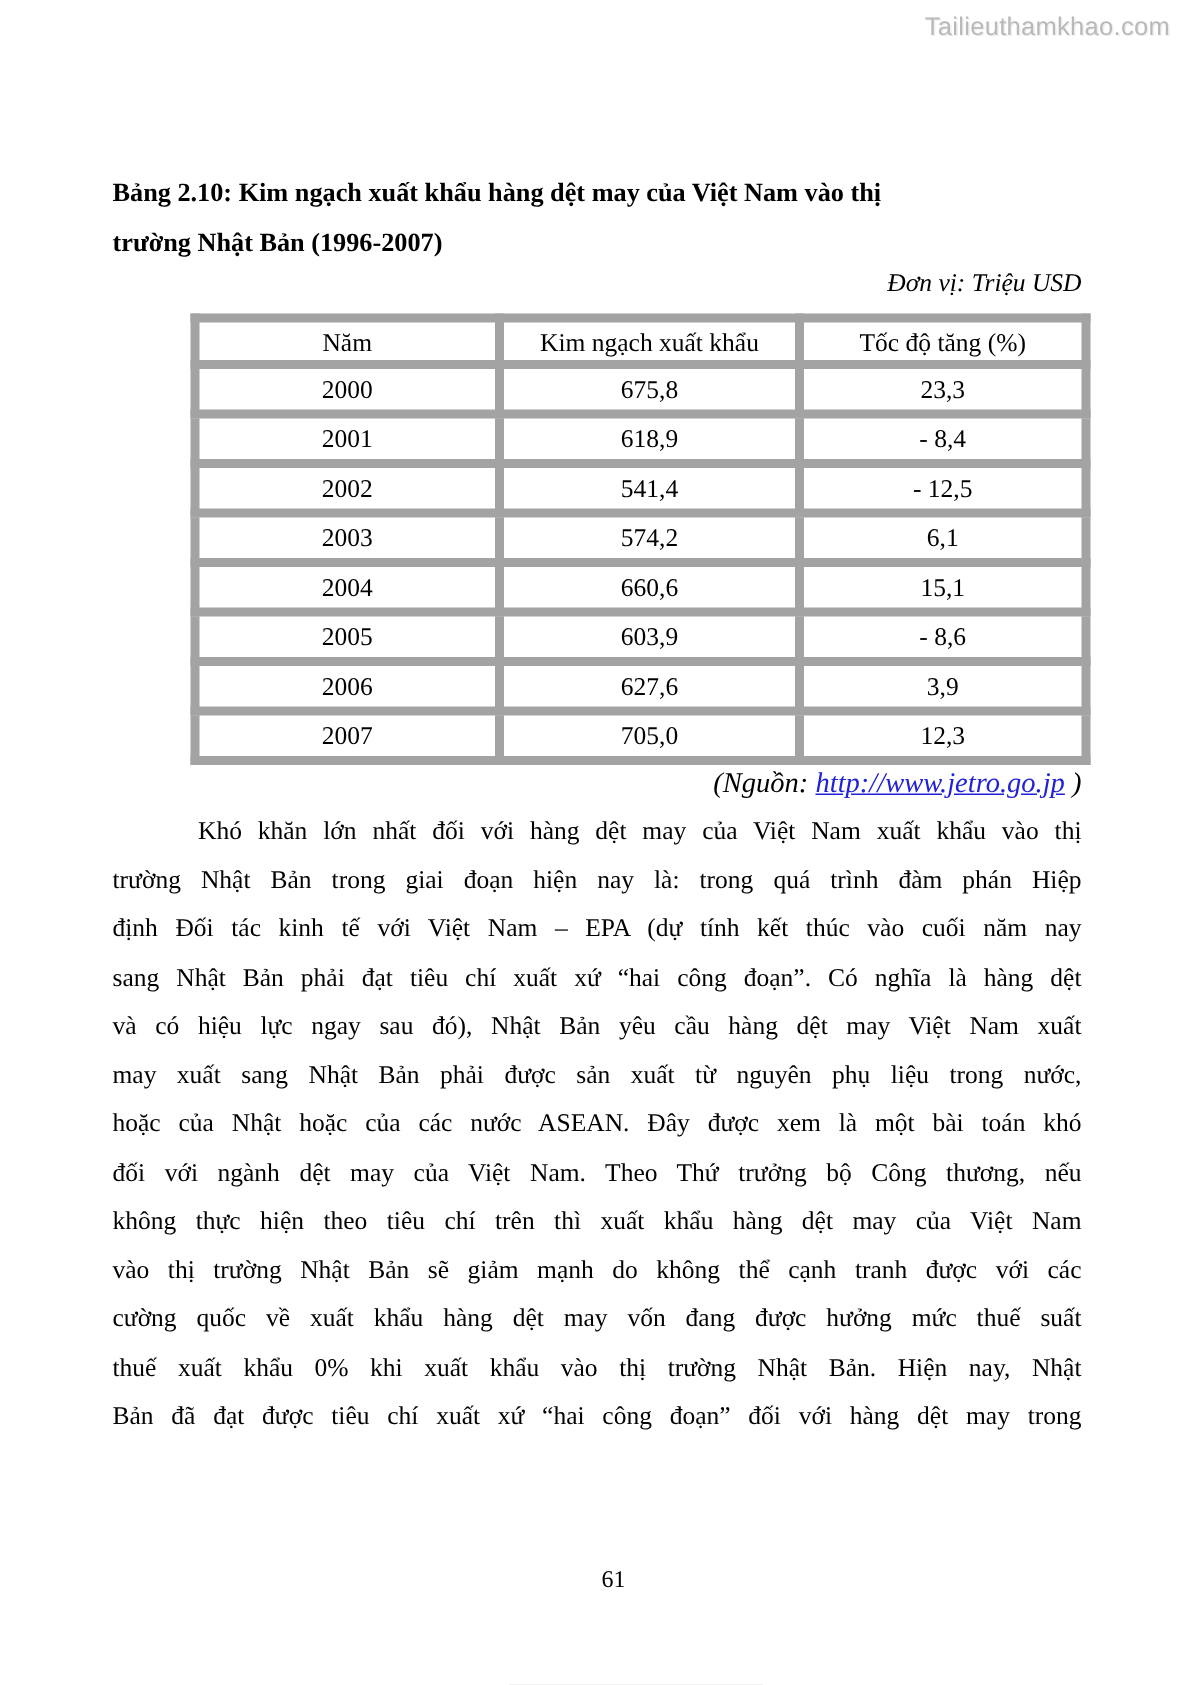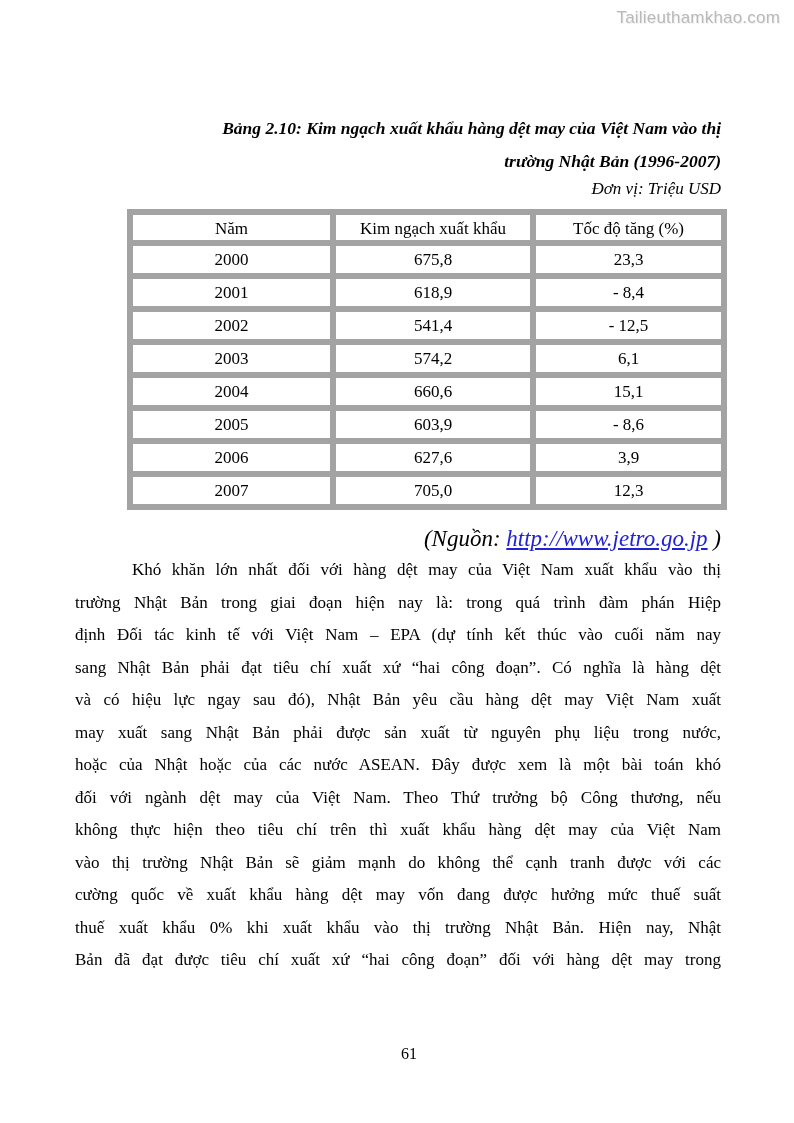--- a/index.html
+++ b/index.html
@@ -25,23 +25,22 @@
     letter-spacing: 0.2px;
   }
   .content {
     position: absolute;
     left: 75px;
     top: 0;
     width: 646px;
   }
   .doc-title {
     margin-top: 112px;
-    text-align: right;
+    text-align: left;
     font-weight: bold;
-    font-style: italic;
     font-size: 17.5px;
     line-height: 33px;
   }
   .unit-note {
     text-align: right;
     font-style: italic;
     font-size: 17px;
     line-height: 22px;
   }
   table.data-table {
@@ -58,24 +57,24 @@
     text-align: center;
     vertical-align: top;
     padding-top: 4px;
   }
   table.data-table th { height: 31px; }
   table.data-table td { height: 33px; }
   col.c1 { width: 203px; }
   col.c2 { width: 200px; }
   col.c3 { width: 191px; }
   .source-note {
-    margin-top: 18px;
+    margin-top: 2px;
     text-align: right;
     font-style: italic;
-    font-size: 23px;
+    font-size: 19px;
     line-height: 22px;
   }
   .source-note a {
     text-decoration: underline;
     cursor: pointer;
   }
   .body-paragraph {
     margin-top: 4px;
   }
   .pline {

